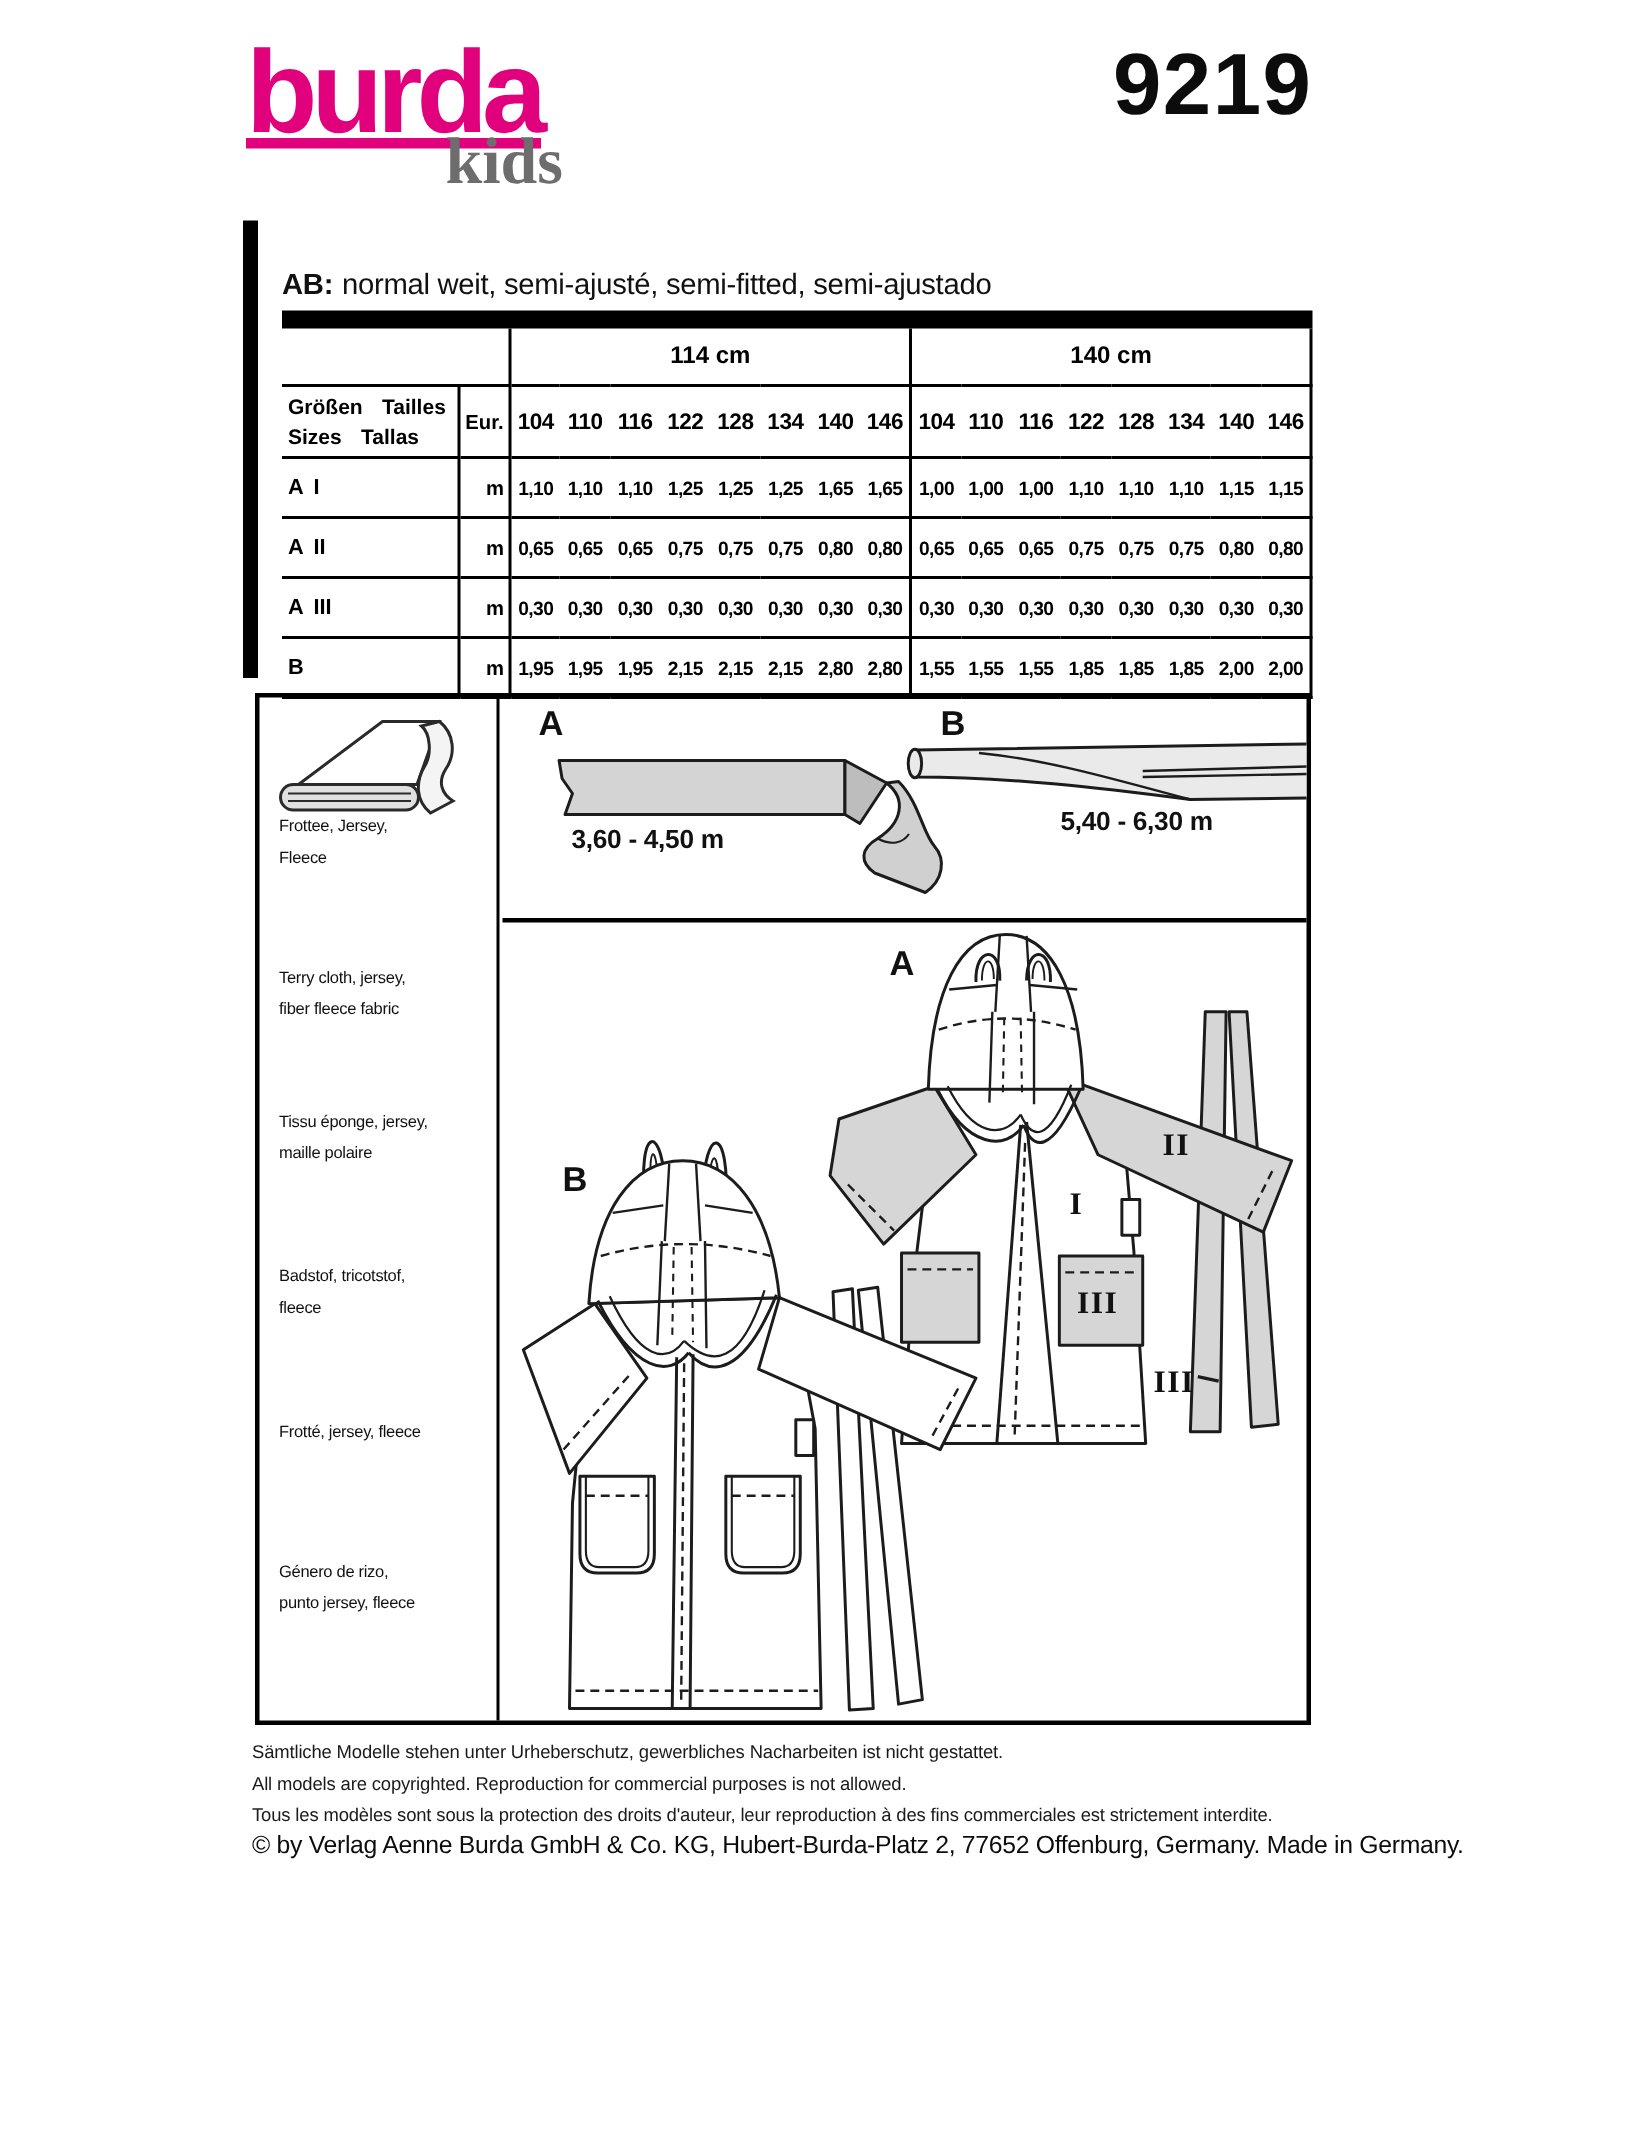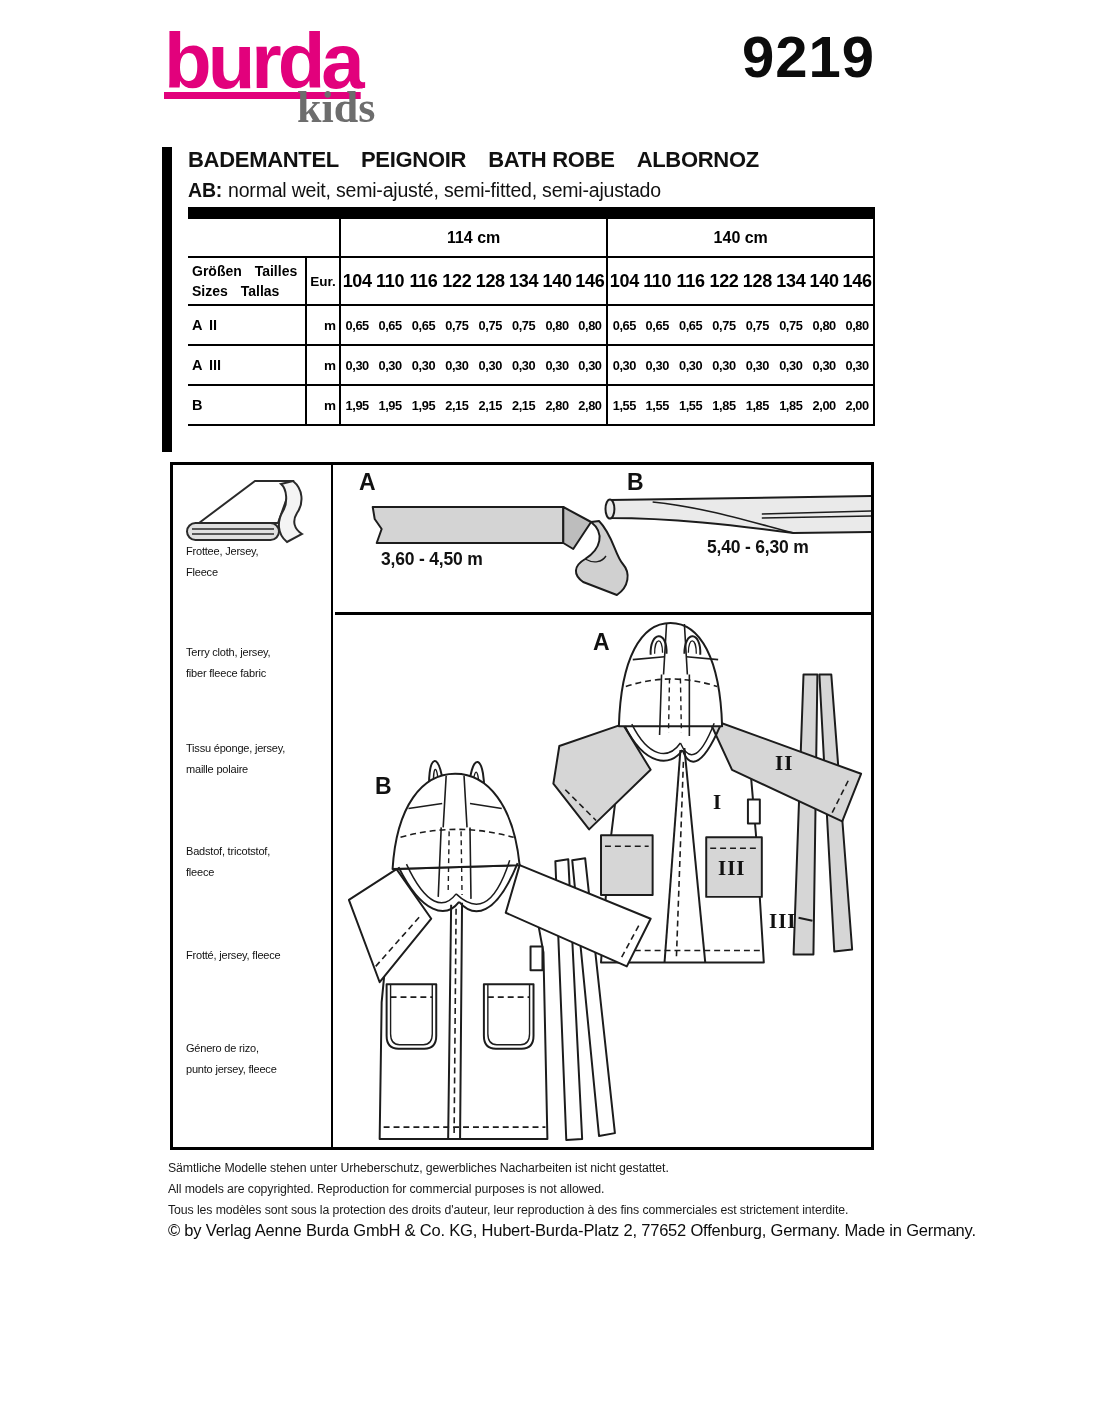--- a/index.html
+++ b/index.html
@@ -30,21 +30,21 @@
   .black-bar{position:absolute; left:188px; top:207px; width:687px; height:12px; background:#000;}
   
   #size-table{position:absolute; left:188px; top:219px; width:687px; border-collapse:collapse; table-layout:fixed;}
   #size-table td{padding:0; vertical-align:middle; color:#000;}
   #size-table .bl{border-left:2.2px solid #000;margin-top:32px;}
   #size-table .br{border-right:2.2px solid #000;}
   #size-table .bb{border-bottom:2.2px solid #000;}
   #size-table .cmhead{font-weight:700; font-size:16px; text-align:center;}
   #size-table .corner{font-weight:700; font-size:14px; text-align:left; padding-left:4px; line-height:1.45; word-spacing:9px;}
   #size-table .eur{font-weight:700; font-size:13.5px; text-align:center;}
-  #size-table .size{font-weight:700; font-size:18px; text-align:center; letter-spacing:-0.3px;}
+  #size-table .size{font-weight:700; font-size:15px; text-align:center; letter-spacing:-0.3px;}
   #size-table .rowlabel{font-weight:700; font-size:14.5px; text-align:left; padding-left:4px; word-spacing:3px;}
   #size-table .unit{font-weight:700; font-size:13.5px; text-align:right; padding-right:3px;}
   #size-table .val{font-weight:700; font-size:12.8px; text-align:center; letter-spacing:-0.4px;}
   
   .main-box{position:absolute; left:170px; top:462px; width:704px; height:688px; border:3px solid #000; box-sizing:border-box;}
   .sidebar{position:absolute; left:0; top:0; bottom:0; width:160px; border-right:2.5px solid #000; box-sizing:border-box;}
   .fabric-item{position:absolute; left:13px; font-size:11px; line-height:21px; white-space:pre-line; letter-spacing:-0.2px;}
   .f1{top:76px;} .f2{top:177px;} .f3{top:273px;} .f4{top:376px;} .f5{top:480px;} .f6{top:573px;}
   .bolt-icon{position:absolute; left:10px; top:8px;}
   .ribbon-panel{position:absolute; left:162px; top:0; right:0; height:147px; border-bottom:3px solid #000; box-sizing:content-box;}
@@ -62,23 +62,20 @@
 </head>
 <body>
 
 <div class="page">
 
   <div class="brand-main">burda</div>
   <div class="brand-sub">kids</div>
   <div class="pattern-number">9219</div>
 
   <div class="left-rule"></div>
-  <div class="title-line">
-    <span>BADEMANTEL</span><span>PEIGNOIR</span><span>BATH ROBE</span><span>ALBORNOZ</span>
-  </div>
   <div class="fit-line">
     <span class="fit-label">AB:</span><span>normal weit, semi-ajusté, semi-fitted, semi-ajustado</span>
   </div>
   <div class="black-bar"></div>
 
   <table id="size-table">
       <colgroup>
         <col style="width:118px">
         <col style="width:34px">
         <col style="width:33.4px">
@@ -116,20 +113,40 @@
           <td class="size bb">140</td>
           <td class="size bb">146</td>
           <td class="size bb bl">104</td>
           <td class="size bb">110</td>
           <td class="size bb">116</td>
           <td class="size bb">122</td>
           <td class="size bb">128</td>
           <td class="size bb">134</td>
           <td class="size bb">140</td>
           <td class="size bb br">146</td>
+        </tr>
+        <tr style="height:40px">
+          <td class="rowlabel bb">A I</td>
+          <td class="unit bl bb">m</td>
+          <td class="val bb bl">1,10</td>
+          <td class="val bb">1,10</td>
+          <td class="val bb">1,10</td>
+          <td class="val bb">1,25</td>
+          <td class="val bb">1,25</td>
+          <td class="val bb">1,25</td>
+          <td class="val bb">1,65</td>
+          <td class="val bb">1,65</td>
+          <td class="val bb bl">1,00</td>
+          <td class="val bb">1,00</td>
+          <td class="val bb">1,00</td>
+          <td class="val bb">1,10</td>
+          <td class="val bb">1,10</td>
+          <td class="val bb">1,10</td>
+          <td class="val bb">1,15</td>
+          <td class="val bb br">1,15</td>
         </tr>
         <tr style="height:40px">
           <td class="rowlabel bb">A II</td>
           <td class="unit bl bb">m</td>
           <td class="val bb bl">0,65</td>
           <td class="val bb">0,65</td>
           <td class="val bb">0,65</td>
           <td class="val bb">0,75</td>
           <td class="val bb">0,75</td>
           <td class="val bb">0,75</td>

